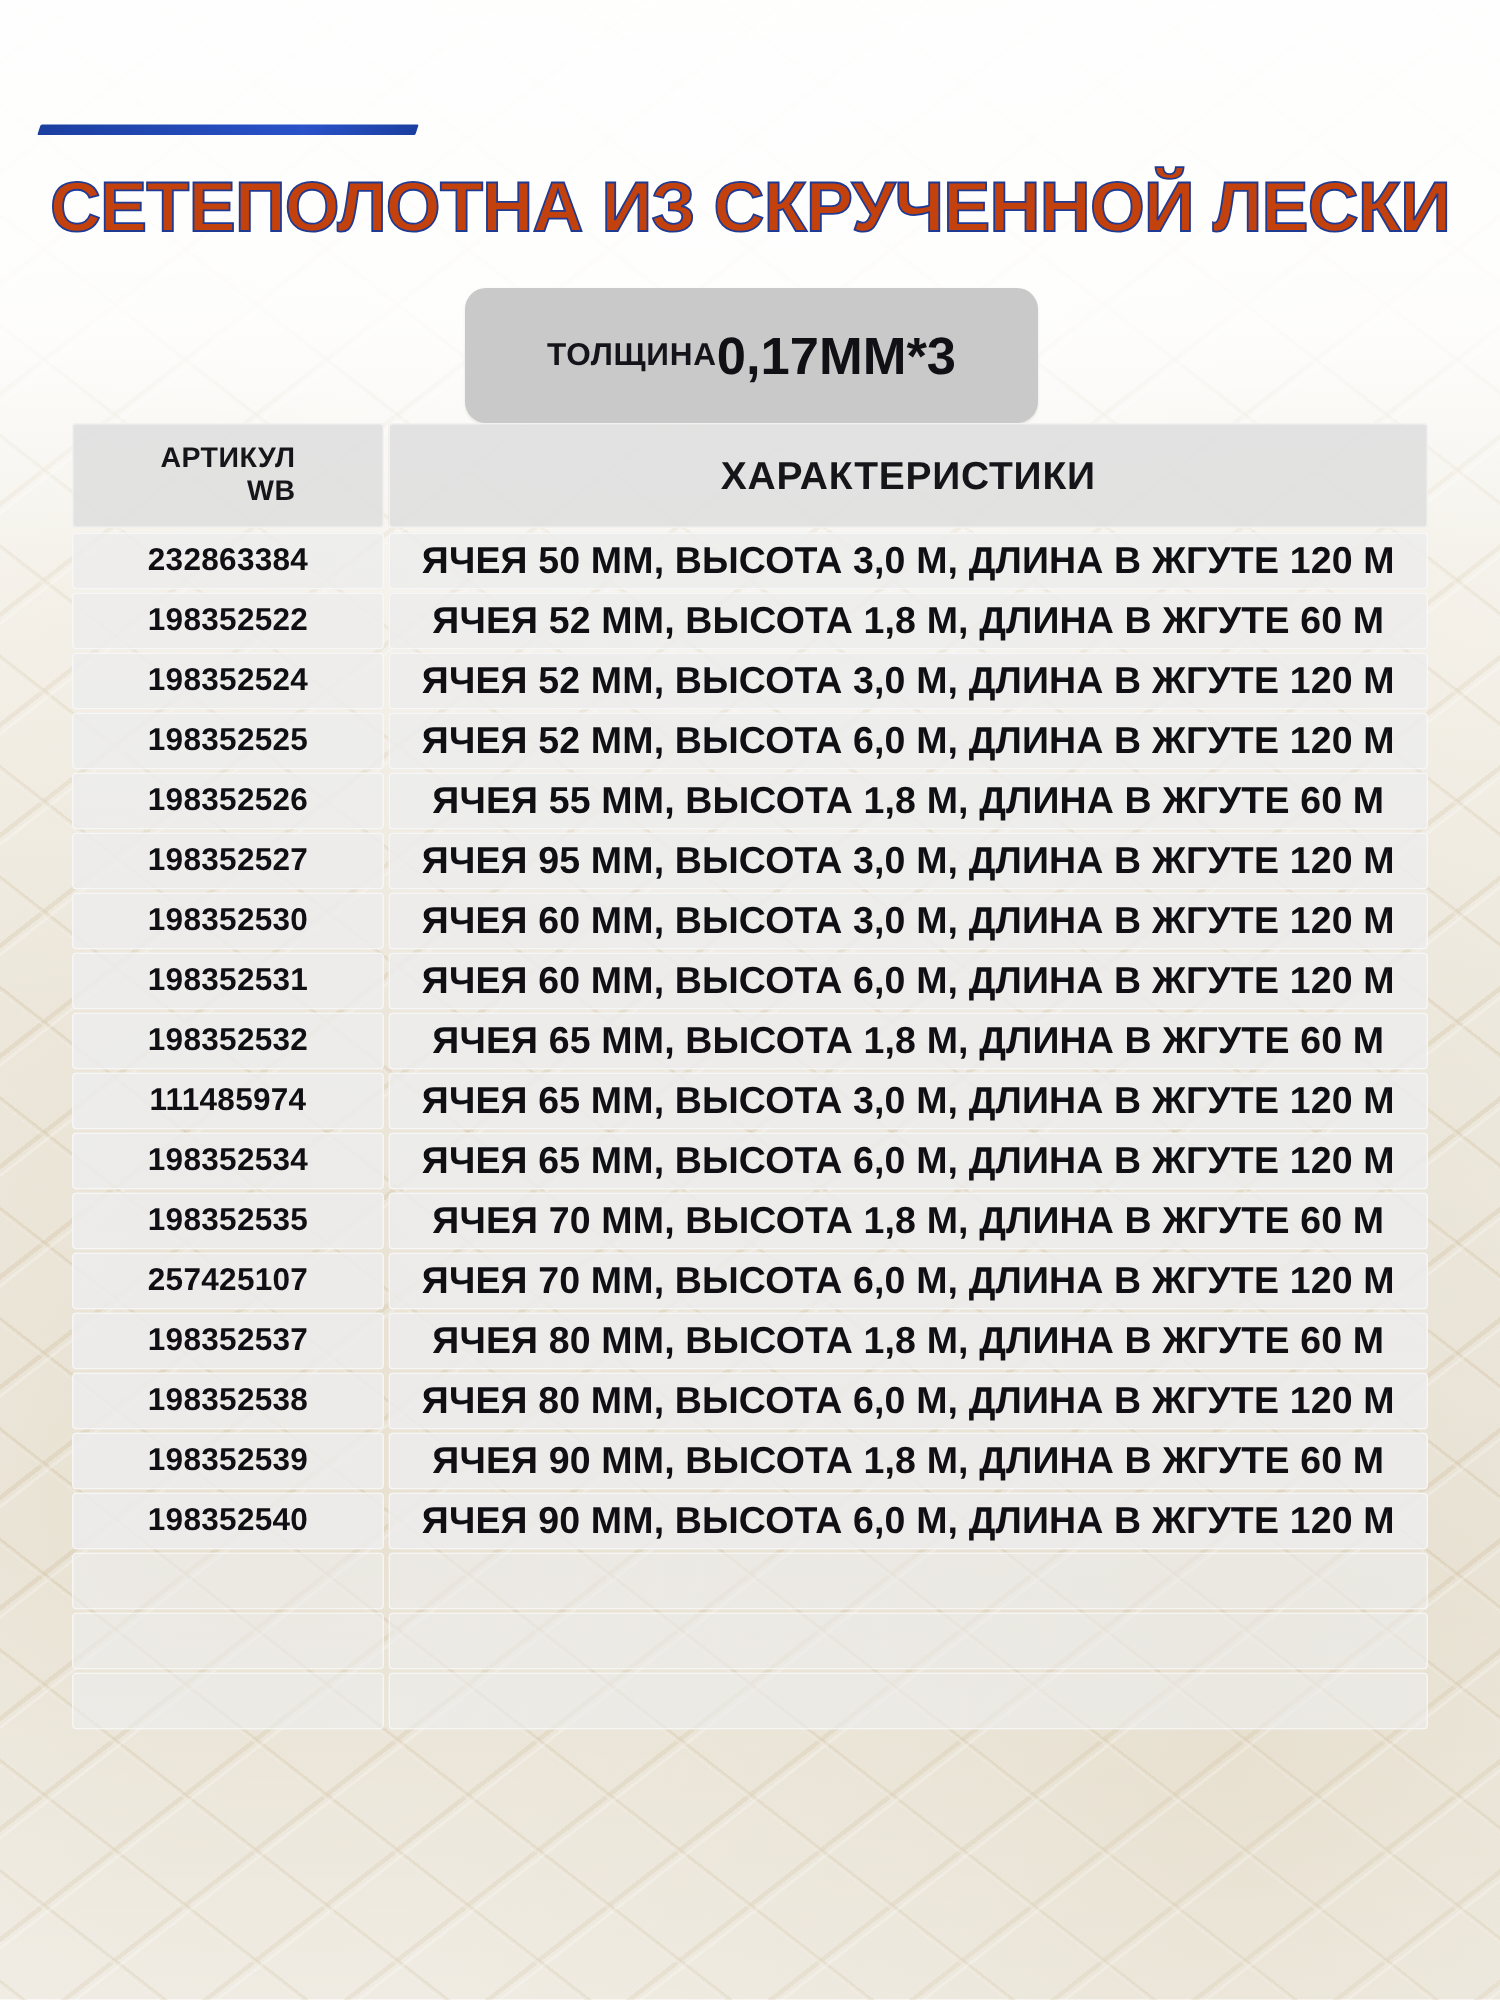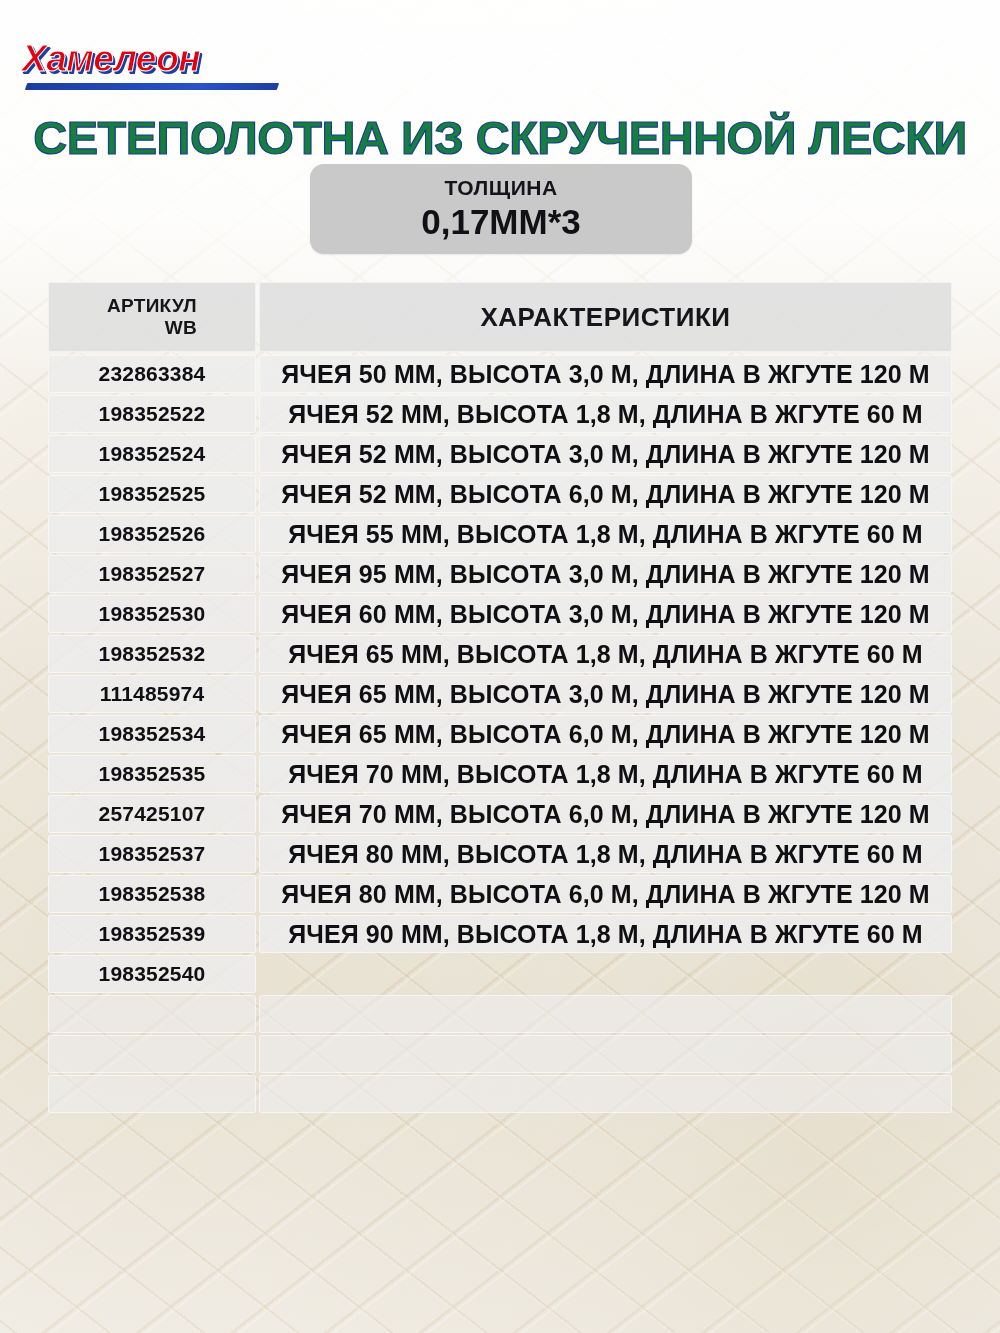--- a/index.html
+++ b/index.html
@@ -94,37 +94,37 @@
   .headline {
     position: absolute;
     left: 0;
     right: 0;
     top: 112px;
     text-align: center;
     font-weight: bold;
     font-size: 47px;
     line-height: 52px;
     letter-spacing: -0.5px;
-    color: #15803d;
+    color: #c2410c;
     -webkit-text-stroke: 1.2px #1f3a93;
     text-shadow: 0 2px 0 rgba(255,255,255,0.7);
     white-space: nowrap;
   }
 
   
   .thickness {
     position: absolute;
     left: 310px;
-    top: 164px;
+    top: 192px;
     width: 382px;
     height: 90px;
     background: #c9c9c9;
     border-radius: 14px;
     display: flex;
-    flex-direction: column;
+    flex-direction: row;
     align-items: center;
     justify-content: center;
     box-shadow: 0 1px 2px rgba(0,0,0,0.08);
   }
   .thickness-label {
     font-weight: bold;
     font-size: 21px;
     letter-spacing: 0.5px;
     color: #14141a;
     line-height: 24px;
@@ -212,21 +212,20 @@
 <div class="bg">
   <div class="net"></div>
   <div class="net2"></div>
   <div class="bg-wash"></div>
 </div>
 
 <div class="page">
 
   <div class="logo">
     <div class="logo-bar"></div>
-    <div class="logo-text">Хамелеон</div>
   </div>
 
   <div class="headline">СЕТЕПОЛОТНА ИЗ СКРУЧЕННОЙ ЛЕСКИ</div>
 
   <div class="thickness">
     <div class="thickness-label">ТОЛЩИНА</div>
     <div class="thickness-value">0,17ММ*3</div>
   </div>
 
   <div class="table">
@@ -295,20 +294,28 @@
         <div class="row">
           <div class="cell-art">
             <span class="art">198352530</span>
           </div>
           <div class="cell-char">
             <span class="char">ЯЧЕЯ 60 ММ, ВЫСОТА 3,0 М, ДЛИНА В ЖГУТЕ 120 М</span>
           </div>
         </div>
         <div class="row">
           <div class="cell-art">
+            <span class="art">198352531</span>
+          </div>
+          <div class="cell-char">
+            <span class="char">ЯЧЕЯ 60 ММ, ВЫСОТА 6,0 М, ДЛИНА В ЖГУТЕ 120 М</span>
+          </div>
+        </div>
+        <div class="row">
+          <div class="cell-art">
             <span class="art">198352532</span>
           </div>
           <div class="cell-char">
             <span class="char">ЯЧЕЯ 65 ММ, ВЫСОТА 1,8 М, ДЛИНА В ЖГУТЕ 60 М</span>
           </div>
         </div>
         <div class="row">
           <div class="cell-art">
             <span class="art">111485974</span>
           </div>
@@ -360,20 +367,23 @@
           <div class="cell-art">
             <span class="art">198352539</span>
           </div>
           <div class="cell-char">
             <span class="char">ЯЧЕЯ 90 ММ, ВЫСОТА 1,8 М, ДЛИНА В ЖГУТЕ 60 М</span>
           </div>
         </div>
         <div class="row">
           <div class="cell-art">
             <span class="art">198352540</span>
+          </div>
+          <div class="cell-char">
+            <span class="char">ЯЧЕЯ 90 ММ, ВЫСОТА 6,0 М, ДЛИНА В ЖГУТЕ 120 М</span>
           </div>
         </div>
         <div class="row empty">
           <div class="cell-art"></div>
           <div class="cell-char"></div>
         </div>
         <div class="row empty">
           <div class="cell-art"></div>
           <div class="cell-char"></div>
         </div>

